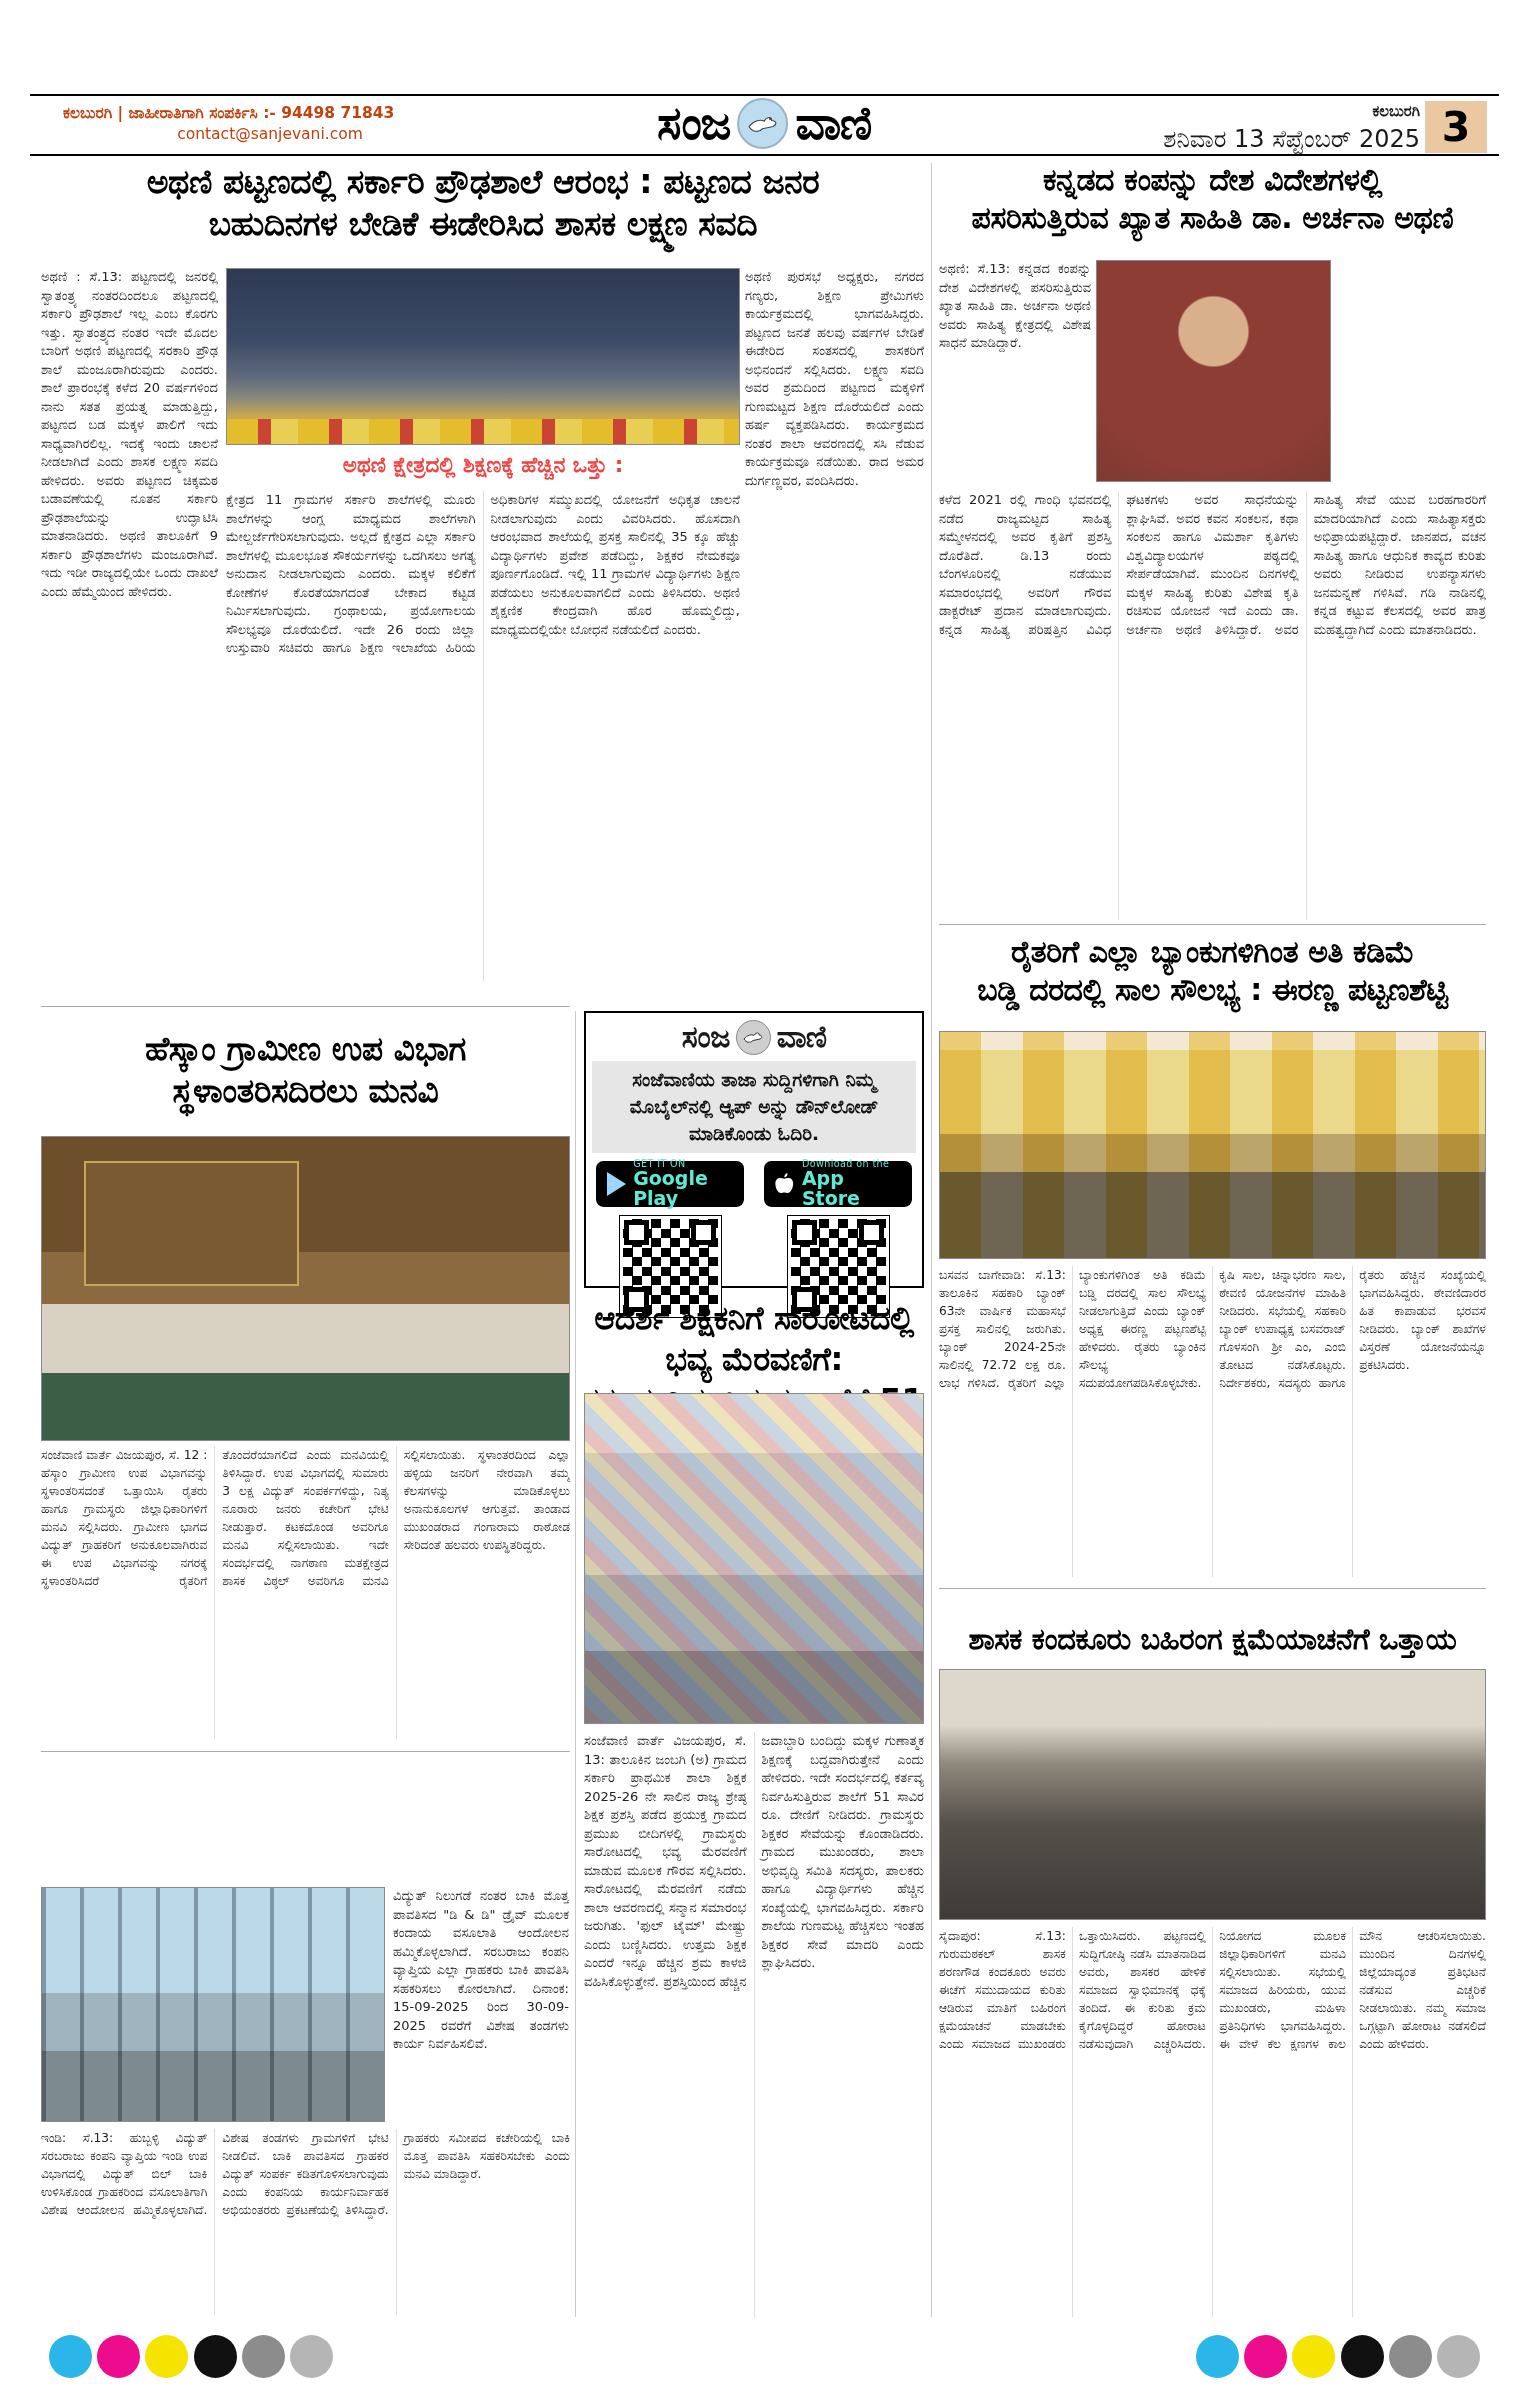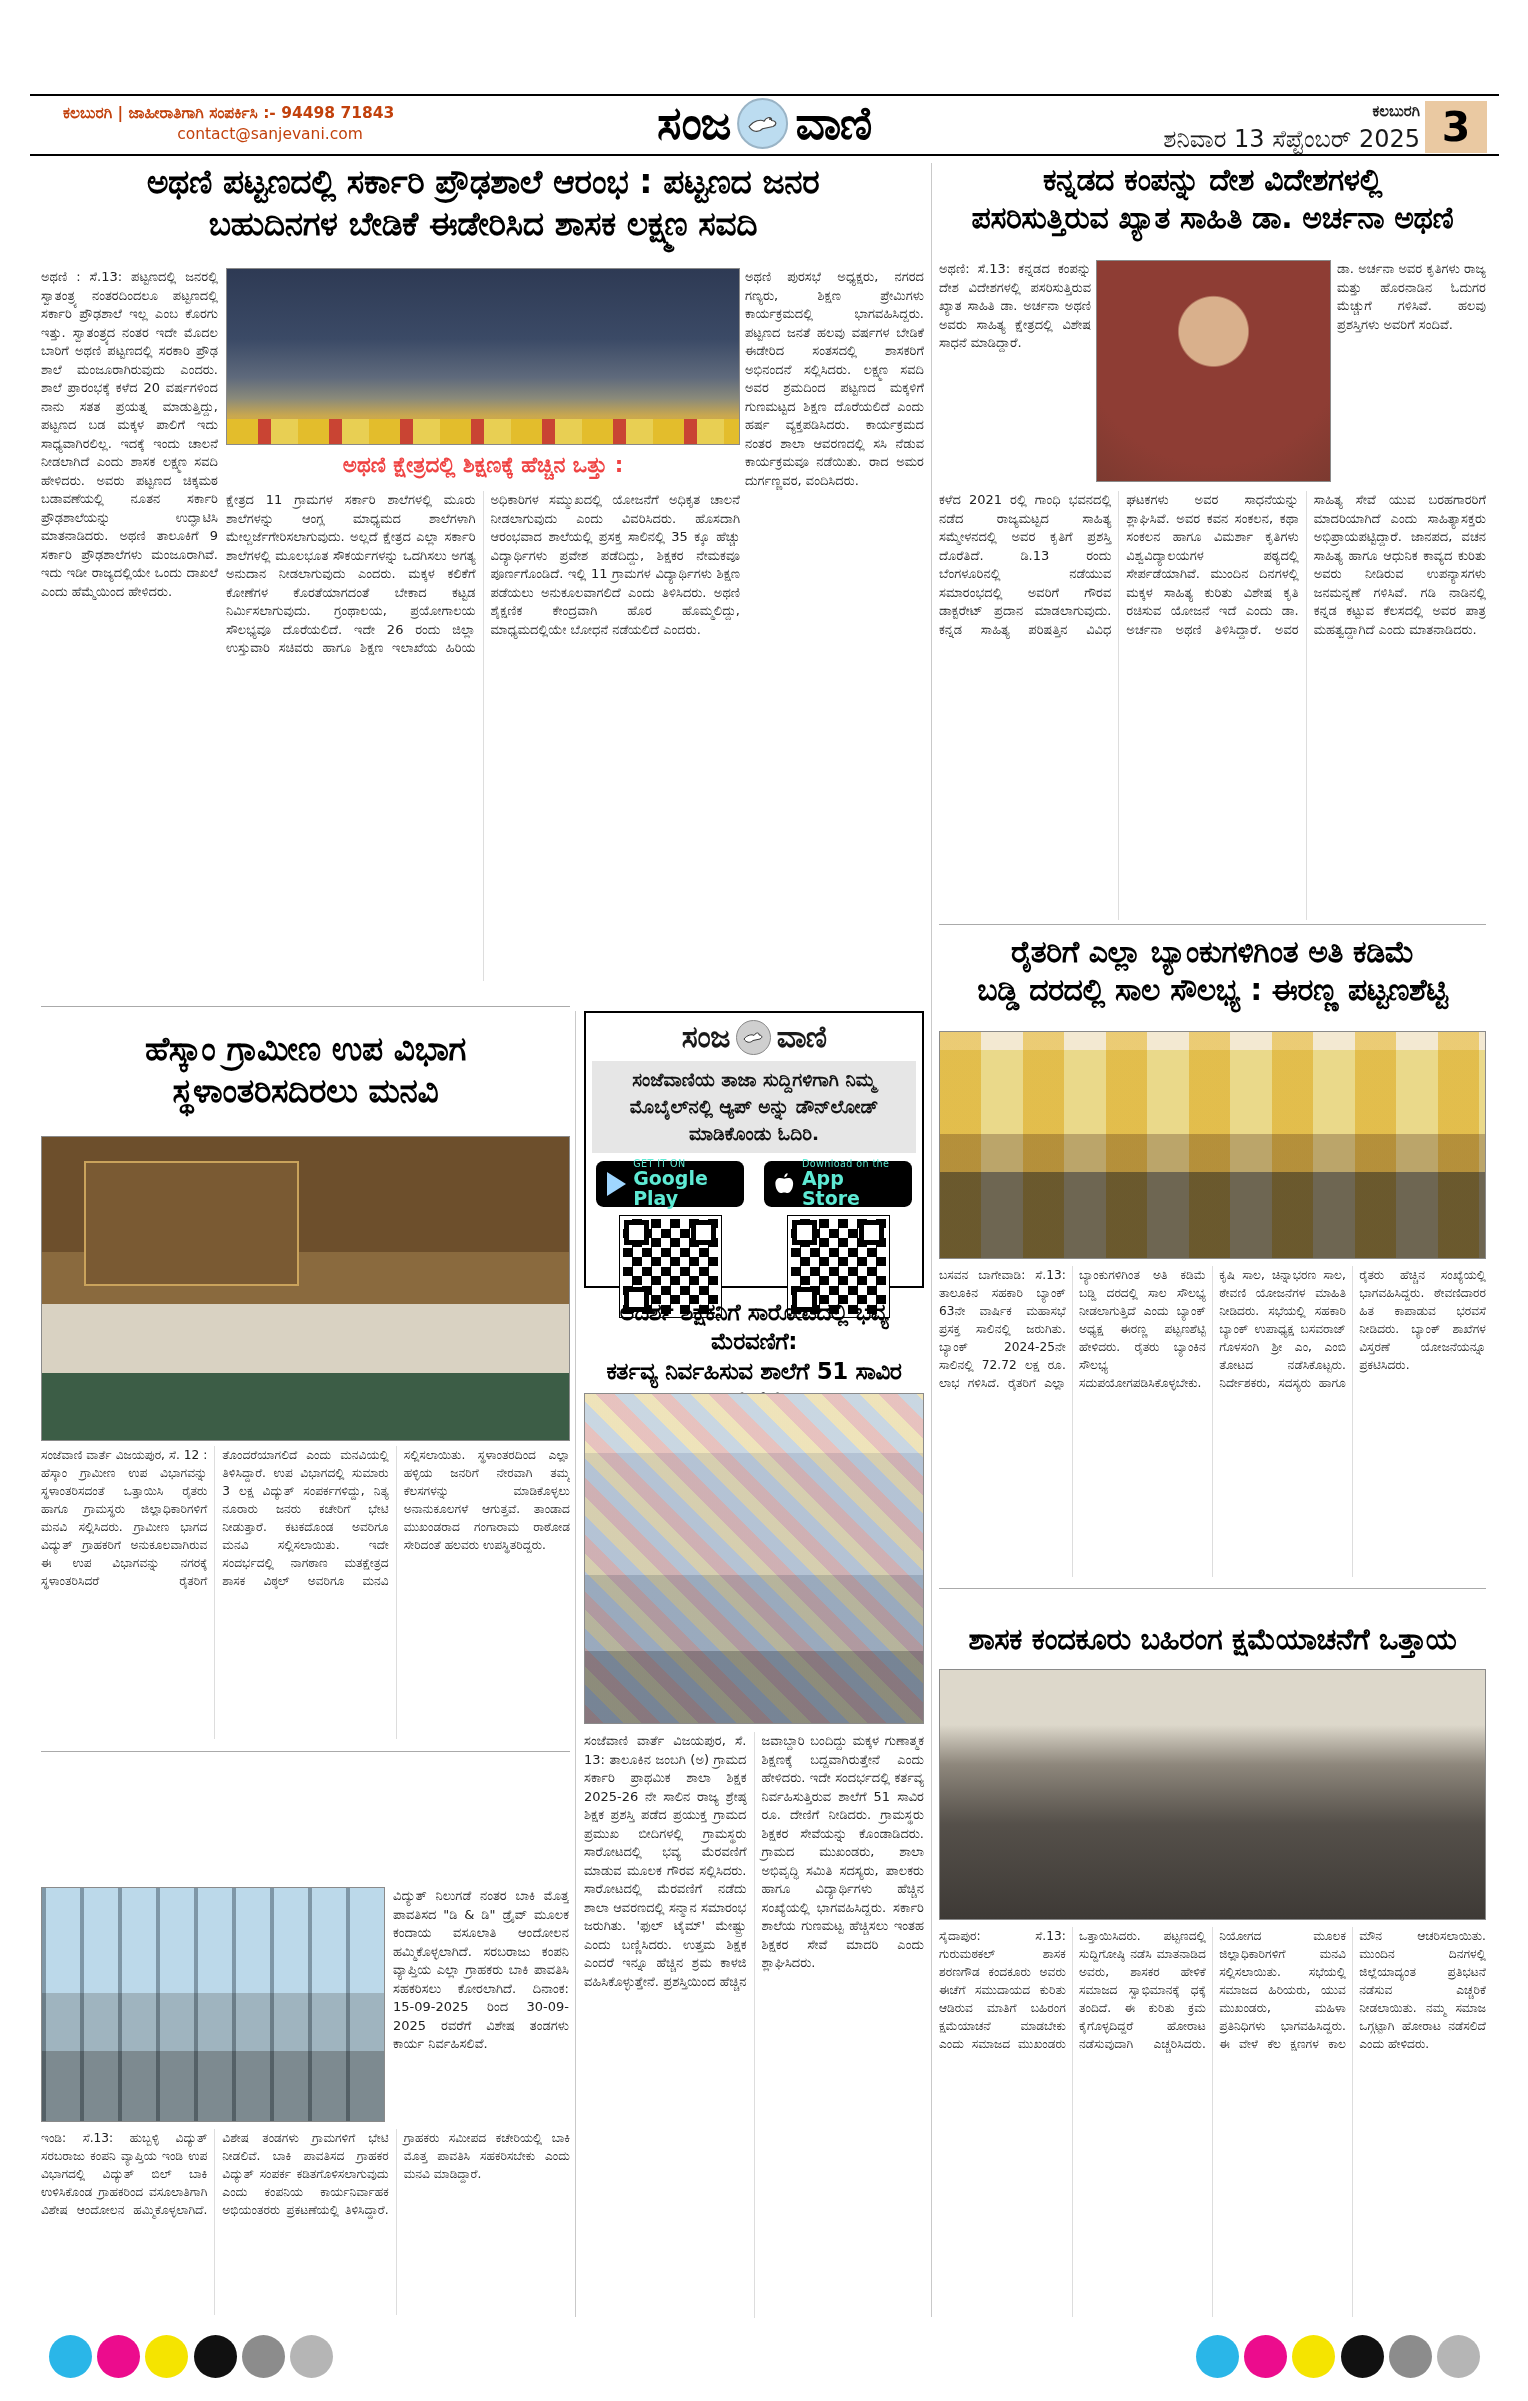--- a/index.html
+++ b/index.html
@@ -83,21 +83,20 @@
   <div class="abs subhead" style="left:226px;top:452px;width:514px;font-size:21.4px;">ಅಥಣಿ ಕ್ಷೇತ್ರದಲ್ಲಿ ಶಿಕ್ಷಣಕ್ಕೆ ಹೆಚ್ಚಿನ ಒತ್ತು :</div>
   <div class="abs body-text cols-2" style="left:226px;top:491px;width:514px;height:490px;">ಕ್ಷೇತ್ರದ 11 ಗ್ರಾಮಗಳ ಸರ್ಕಾರಿ ಶಾಲೆಗಳಲ್ಲಿ ಮೂರು ಶಾಲೆಗಳನ್ನು ಆಂಗ್ಲ ಮಾಧ್ಯಮದ ಶಾಲೆಗಳಾಗಿ ಮೇಲ್ದರ್ಜೆಗೇರಿಸಲಾಗುವುದು. ಅಲ್ಲದೆ ಕ್ಷೇತ್ರದ ಎಲ್ಲಾ ಸರ್ಕಾರಿ ಶಾಲೆಗಳಲ್ಲಿ ಮೂಲಭೂತ ಸೌಕರ್ಯಗಳನ್ನು ಒದಗಿಸಲು ಅಗತ್ಯ ಅನುದಾನ ನೀಡಲಾಗುವುದು ಎಂದರು. ಮಕ್ಕಳ ಕಲಿಕೆಗೆ ಕೋಣೆಗಳ ಕೊರತೆಯಾಗದಂತೆ ಬೇಕಾದ ಕಟ್ಟಡ ನಿರ್ಮಿಸಲಾಗುವುದು. ಗ್ರಂಥಾಲಯ, ಪ್ರಯೋಗಾಲಯ ಸೌಲಭ್ಯವೂ ದೊರೆಯಲಿದೆ. ಇದೇ 26 ರಂದು ಜಿಲ್ಲಾ ಉಸ್ತುವಾರಿ ಸಚಿವರು ಹಾಗೂ ಶಿಕ್ಷಣ ಇಲಾಖೆಯ ಹಿರಿಯ ಅಧಿಕಾರಿಗಳ ಸಮ್ಮುಖದಲ್ಲಿ ಯೋಜನೆಗೆ ಅಧಿಕೃತ ಚಾಲನೆ ನೀಡಲಾಗುವುದು ಎಂದು ವಿವರಿಸಿದರು. ಹೊಸದಾಗಿ ಆರಂಭವಾದ ಶಾಲೆಯಲ್ಲಿ ಪ್ರಸಕ್ತ ಸಾಲಿನಲ್ಲಿ 35 ಕ್ಕೂ ಹೆಚ್ಚು ವಿದ್ಯಾರ್ಥಿಗಳು ಪ್ರವೇಶ ಪಡೆದಿದ್ದು, ಶಿಕ್ಷಕರ ನೇಮಕವೂ ಪೂರ್ಣಗೊಂಡಿದೆ. ಇಲ್ಲಿ 11 ಗ್ರಾಮಗಳ ವಿದ್ಯಾರ್ಥಿಗಳು ಶಿಕ್ಷಣ ಪಡೆಯಲು ಅನುಕೂಲವಾಗಲಿದೆ ಎಂದು ತಿಳಿಸಿದರು. ಅಥಣಿ ಶೈಕ್ಷಣಿಕ ಕೇಂದ್ರವಾಗಿ ಹೊರ ಹೊಮ್ಮಲಿದ್ದು, ಮಾಧ್ಯಮದಲ್ಲಿಯೇ ಬೋಧನೆ ನಡೆಯಲಿದೆ ಎಂದರು.</div>
   <div class="abs body-text" style="left:745px;top:268px;width:179px;height:713px;">ಅಥಣಿ ಪುರಸಭೆ ಅಧ್ಯಕ್ಷರು, ನಗರದ ಗಣ್ಯರು, ಶಿಕ್ಷಣ ಪ್ರೇಮಿಗಳು ಕಾರ್ಯಕ್ರಮದಲ್ಲಿ ಭಾಗವಹಿಸಿದ್ದರು. ಪಟ್ಟಣದ ಜನತೆ ಹಲವು ವರ್ಷಗಳ ಬೇಡಿಕೆ ಈಡೇರಿದ ಸಂತಸದಲ್ಲಿ ಶಾಸಕರಿಗೆ ಅಭಿನಂದನೆ ಸಲ್ಲಿಸಿದರು. ಲಕ್ಷ್ಮಣ ಸವದಿ ಅವರ ಶ್ರಮದಿಂದ ಪಟ್ಟಣದ ಮಕ್ಕಳಿಗೆ ಗುಣಮಟ್ಟದ ಶಿಕ್ಷಣ ದೊರೆಯಲಿದೆ ಎಂದು ಹರ್ಷ ವ್ಯಕ್ತಪಡಿಸಿದರು. ಕಾರ್ಯಕ್ರಮದ ನಂತರ ಶಾಲಾ ಆವರಣದಲ್ಲಿ ಸಸಿ ನೆಡುವ ಕಾರ್ಯಕ್ರಮವೂ ನಡೆಯಿತು. ರಾದ ಅಮರ ದುರ್ಗಣ್ಣವರ, ವಂದಿಸಿದರು.</div>
 
   <div class="abs headline" style="left:939px;top:161px;width:547px;font-size:30px;">
     <div>ಕನ್ನಡದ ಕಂಪನ್ನು ದೇಶ ವಿದೇಶಗಳಲ್ಲಿ</div>
     <div>ಪಸರಿಸುತ್ತಿರುವ ಖ್ಯಾತ ಸಾಹಿತಿ ಡಾ. ಅರ್ಚನಾ ಅಥಣಿ</div>
   </div>
   <div class="abs body-text" style="left:939px;top:260px;width:152px;height:222px;">ಅಥಣಿ: ಸೆ.13: ಕನ್ನಡದ ಕಂಪನ್ನು ದೇಶ ವಿದೇಶಗಳಲ್ಲಿ ಪಸರಿಸುತ್ತಿರುವ ಖ್ಯಾತ ಸಾಹಿತಿ ಡಾ. ಅರ್ಚನಾ ಅಥಣಿ ಅವರು ಸಾಹಿತ್ಯ ಕ್ಷೇತ್ರದಲ್ಲಿ ವಿಶೇಷ ಸಾಧನೆ ಮಾಡಿದ್ದಾರೆ.</div>
   <div class="abs photo" style="left:1096px;top:260px;width:235px;height:222px;background:radial-gradient(circle at 50% 32%,#d9b08c 0 18%,#8e3d34 19% 70%,#7c3a30 100%);"></div>
-  <div class="abs body-text" style="left:1337px;top:260px;width:149px;height:222px;">ಡಾ. ಅರ್ಚನಾ ಅವರ ಕೃತಿಗಳು ರಾಜ್ಯ ಮತ್ತು ಹೊರನಾಡಿನ ಓದುಗರ ಮೆಚ್ಚುಗೆ ಗಳಿಸಿವೆ. ಹಲವು ಪ್ರಶಸ್ತಿಗಳು ಅವರಿಗೆ ಸಂದಿವೆ.</div>
   <div class="abs body-text cols-3" style="left:939px;top:491px;width:547px;height:429px;">ಕಳೆದ 2021 ರಲ್ಲಿ ಗಾಂಧಿ ಭವನದಲ್ಲಿ ನಡೆದ ರಾಜ್ಯಮಟ್ಟದ ಸಾಹಿತ್ಯ ಸಮ್ಮೇಳನದಲ್ಲಿ ಅವರ ಕೃತಿಗೆ ಪ್ರಶಸ್ತಿ ದೊರೆತಿದೆ. ಡಿ.13 ರಂದು ಬೆಂಗಳೂರಿನಲ್ಲಿ ನಡೆಯುವ ಸಮಾರಂಭದಲ್ಲಿ ಅವರಿಗೆ ಗೌರವ ಡಾಕ್ಟರೇಟ್ ಪ್ರದಾನ ಮಾಡಲಾಗುವುದು. ಕನ್ನಡ ಸಾಹಿತ್ಯ ಪರಿಷತ್ತಿನ ವಿವಿಧ ಘಟಕಗಳು ಅವರ ಸಾಧನೆಯನ್ನು ಶ್ಲಾಘಿಸಿವೆ. ಅವರ ಕವನ ಸಂಕಲನ, ಕಥಾ ಸಂಕಲನ ಹಾಗೂ ವಿಮರ್ಶಾ ಕೃತಿಗಳು ವಿಶ್ವವಿದ್ಯಾಲಯಗಳ ಪಠ್ಯದಲ್ಲಿ ಸೇರ್ಪಡೆಯಾಗಿವೆ. ಮುಂದಿನ ದಿನಗಳಲ್ಲಿ ಮಕ್ಕಳ ಸಾಹಿತ್ಯ ಕುರಿತು ವಿಶೇಷ ಕೃತಿ ರಚಿಸುವ ಯೋಜನೆ ಇದೆ ಎಂದು ಡಾ. ಅರ್ಚನಾ ಅಥಣಿ ತಿಳಿಸಿದ್ದಾರೆ. ಅವರ ಸಾಹಿತ್ಯ ಸೇವೆ ಯುವ ಬರಹಗಾರರಿಗೆ ಮಾದರಿಯಾಗಿದೆ ಎಂದು ಸಾಹಿತ್ಯಾಸಕ್ತರು ಅಭಿಪ್ರಾಯಪಟ್ಟಿದ್ದಾರೆ. ಜಾನಪದ, ವಚನ ಸಾಹಿತ್ಯ ಹಾಗೂ ಆಧುನಿಕ ಕಾವ್ಯದ ಕುರಿತು ಅವರು ನೀಡಿರುವ ಉಪನ್ಯಾಸಗಳು ಜನಮನ್ನಣೆ ಗಳಿಸಿವೆ. ಗಡಿ ನಾಡಿನಲ್ಲಿ ಕನ್ನಡ ಕಟ್ಟುವ ಕೆಲಸದಲ್ಲಿ ಅವರ ಪಾತ್ರ ಮಹತ್ವದ್ದಾಗಿದೆ ಎಂದು ಮಾತನಾಡಿದರು.</div>
   <div class="abs rule-gray" style="left:939px;top:924px;width:547px;height:0.7px;"></div>
 
   <div class="abs headline" style="left:939px;top:933px;width:547px;font-size:30px;">
     <div>ರೈತರಿಗೆ ಎಲ್ಲಾ ಬ್ಯಾಂಕುಗಳಿಗಿಂತ ಅತಿ ಕಡಿಮೆ</div>
     <div>ಬಡ್ಡಿ ದರದಲ್ಲಿ ಸಾಲ ಸೌಲಭ್ಯ : ಈರಣ್ಣ ಪಟ್ಟಣಶೆಟ್ಟಿ</div>
   </div>
   <div class="abs photo" style="left:939px;top:1031px;width:547px;height:228px;background:linear-gradient(180deg,#f3e9d2 0 8%,#ead98a 8% 45%,#bba56a 45% 62%,#6e6652 62% 100%),repeating-linear-gradient(90deg,rgba(240,196,48,0.55) 0 41px,rgba(255,255,255,0.5) 41px 83px);background-blend-mode:multiply;"></div>
   <div class="abs body-text cols-4" style="left:939px;top:1266px;width:547px;height:311px;font-size:12.2px;line-height:18px;">ಬಸವನ ಬಾಗೇವಾಡಿ: ಸೆ.13: ತಾಲೂಕಿನ ಸಹಕಾರಿ ಬ್ಯಾಂಕ್ 63ನೇ ವಾರ್ಷಿಕ ಮಹಾಸಭೆ ಪ್ರಸಕ್ತ ಸಾಲಿನಲ್ಲಿ ಜರುಗಿತು. ಬ್ಯಾಂಕ್ 2024-25ನೇ ಸಾಲಿನಲ್ಲಿ 72.72 ಲಕ್ಷ ರೂ. ಲಾಭ ಗಳಿಸಿದೆ. ರೈತರಿಗೆ ಎಲ್ಲಾ ಬ್ಯಾಂಕುಗಳಿಗಿಂತ ಅತಿ ಕಡಿಮೆ ಬಡ್ಡಿ ದರದಲ್ಲಿ ಸಾಲ ಸೌಲಭ್ಯ ನೀಡಲಾಗುತ್ತಿದೆ ಎಂದು ಬ್ಯಾಂಕ್ ಅಧ್ಯಕ್ಷ ಈರಣ್ಣ ಪಟ್ಟಣಶೆಟ್ಟಿ ಹೇಳಿದರು. ರೈತರು ಬ್ಯಾಂಕಿನ ಸೌಲಭ್ಯ ಸದುಪಯೋಗಪಡಿಸಿಕೊಳ್ಳಬೇಕು. ಕೃಷಿ ಸಾಲ, ಚಿನ್ನಾಭರಣ ಸಾಲ, ಠೇವಣಿ ಯೋಜನೆಗಳ ಮಾಹಿತಿ ನೀಡಿದರು. ಸಭೆಯಲ್ಲಿ ಸಹಕಾರಿ ಬ್ಯಾಂಕ್ ಉಪಾಧ್ಯಕ್ಷ ಬಸವರಾಜ್ ಗೊಳಸಂಗಿ ಶ್ರೀ ಎಂ, ಎಂಬಿ ತೋಟದ ನಡೆಸಿಕೊಟ್ಟರು. ನಿರ್ದೇಶಕರು, ಸದಸ್ಯರು ಹಾಗೂ ರೈತರು ಹೆಚ್ಚಿನ ಸಂಖ್ಯೆಯಲ್ಲಿ ಭಾಗವಹಿಸಿದ್ದರು. ಠೇವಣಿದಾರರ ಹಿತ ಕಾಪಾಡುವ ಭರವಸೆ ನೀಡಿದರು. ಬ್ಯಾಂಕ್ ಶಾಖೆಗಳ ವಿಸ್ತರಣೆ ಯೋಜನೆಯನ್ನೂ ಪ್ರಕಟಿಸಿದರು.</div>
   <div class="abs rule-gray" style="left:939px;top:1588px;width:547px;height:0.7px;"></div>
@@ -160,21 +159,21 @@
           <span class="finder f3"></span>
       </div>
       <div class="qr" style="width:95px;height:95px;">
         <span class="finder f1"></span>
           <span class="finder f2"></span>
           <span class="finder f3"></span>
       </div>
     </div>
   </div>
 
-  <div class="abs headline" style="left:584px;top:1298px;width:340px;font-size:23px;">
+  <div class="abs headline" style="left:584px;top:1298px;width:340px;font-size:32px;">
     <div>ಆದರ್ಶ ಶಿಕ್ಷಕನಿಗೆ ಸಾರೋಟದಲ್ಲಿ ಭವ್ಯ ಮೆರವಣಿಗೆ:</div>
     <div>ಕರ್ತವ್ಯ ನಿರ್ವಹಿಸುವ ಶಾಲೆಗೆ 51 ಸಾವಿರ ದೇಣಿಗೆ</div>
   </div>
   <div class="abs photo" style="left:584px;top:1393px;width:340px;height:331px;background:linear-gradient(180deg,#f2f0ec 0 18%,#d9dade 18% 55%,#b9bec6 55% 78%,#8f949c 78% 100%),repeating-linear-gradient(45deg,rgba(208,60,60,0.25) 0 13.3px,rgba(40,120,200,0.2) 13.3px 27px,rgba(240,200,40,0.25) 27px 40px);background-blend-mode:multiply;"></div>
   <div class="abs body-text cols-2" style="left:584px;top:1732px;width:340px;height:586px;">ಸಂಜೆವಾಣಿ ವಾರ್ತೆ ವಿಜಯಪುರ, ಸೆ. 13: ತಾಲೂಕಿನ ಜಂಬಗಿ (ಅ) ಗ್ರಾಮದ ಸರ್ಕಾರಿ ಪ್ರಾಥಮಿಕ ಶಾಲಾ ಶಿಕ್ಷಕ 2025-26 ನೇ ಸಾಲಿನ ರಾಜ್ಯ ಶ್ರೇಷ್ಠ ಶಿಕ್ಷಕ ಪ್ರಶಸ್ತಿ ಪಡೆದ ಪ್ರಯುಕ್ತ ಗ್ರಾಮದ ಪ್ರಮುಖ ಬೀದಿಗಳಲ್ಲಿ ಗ್ರಾಮಸ್ಥರು ಸಾರೋಟದಲ್ಲಿ ಭವ್ಯ ಮೆರವಣಿಗೆ ಮಾಡುವ ಮೂಲಕ ಗೌರವ ಸಲ್ಲಿಸಿದರು. ಸಾರೋಟದಲ್ಲಿ ಮೆರವಣಿಗೆ ನಡೆದು ಶಾಲಾ ಆವರಣದಲ್ಲಿ ಸನ್ಮಾನ ಸಮಾರಂಭ ಜರುಗಿತು. 'ಫುಲ್ ಟೈಮ್' ಮೇಷ್ಟ್ರು ಎಂದು ಬಣ್ಣಿಸಿದರು. ಉತ್ತಮ ಶಿಕ್ಷಕ ಎಂದರೆ ಇನ್ನೂ ಹೆಚ್ಚಿನ ಶ್ರಮ ಕಾಳಜಿ ವಹಿಸಿಕೊಳ್ಳುತ್ತೇನೆ. ಪ್ರಶಸ್ತಿಯಿಂದ ಹೆಚ್ಚಿನ ಜವಾಬ್ದಾರಿ ಬಂದಿದ್ದು ಮಕ್ಕಳ ಗುಣಾತ್ಮಕ ಶಿಕ್ಷಣಕ್ಕೆ ಬದ್ದವಾಗಿರುತ್ತೇನೆ ಎಂದು ಹೇಳಿದರು. ಇದೇ ಸಂದರ್ಭದಲ್ಲಿ ಕರ್ತವ್ಯ ನಿರ್ವಹಿಸುತ್ತಿರುವ ಶಾಲೆಗೆ 51 ಸಾವಿರ ರೂ. ದೇಣಿಗೆ ನೀಡಿದರು. ಗ್ರಾಮಸ್ಥರು ಶಿಕ್ಷಕರ ಸೇವೆಯನ್ನು ಕೊಂಡಾಡಿದರು. ಗ್ರಾಮದ ಮುಖಂಡರು, ಶಾಲಾ ಅಭಿವೃದ್ಧಿ ಸಮಿತಿ ಸದಸ್ಯರು, ಪಾಲಕರು ಹಾಗೂ ವಿದ್ಯಾರ್ಥಿಗಳು ಹೆಚ್ಚಿನ ಸಂಖ್ಯೆಯಲ್ಲಿ ಭಾಗವಹಿಸಿದ್ದರು. ಸರ್ಕಾರಿ ಶಾಲೆಯ ಗುಣಮಟ್ಟ ಹೆಚ್ಚಿಸಲು ಇಂತಹ ಶಿಕ್ಷಕರ ಸೇವೆ ಮಾದರಿ ಎಂದು ಶ್ಲಾಘಿಸಿದರು.</div>
 
   <div class="abs dotrow" style="left:49px;top:2335px;">
     <span class="dot" style="background-color: rgb(42, 182, 232);"></span>
     <span class="dot" style="background-color: rgb(236, 12, 141);"></span>
     <span class="dot" style="background-color: rgb(245, 228, 0);"></span>

